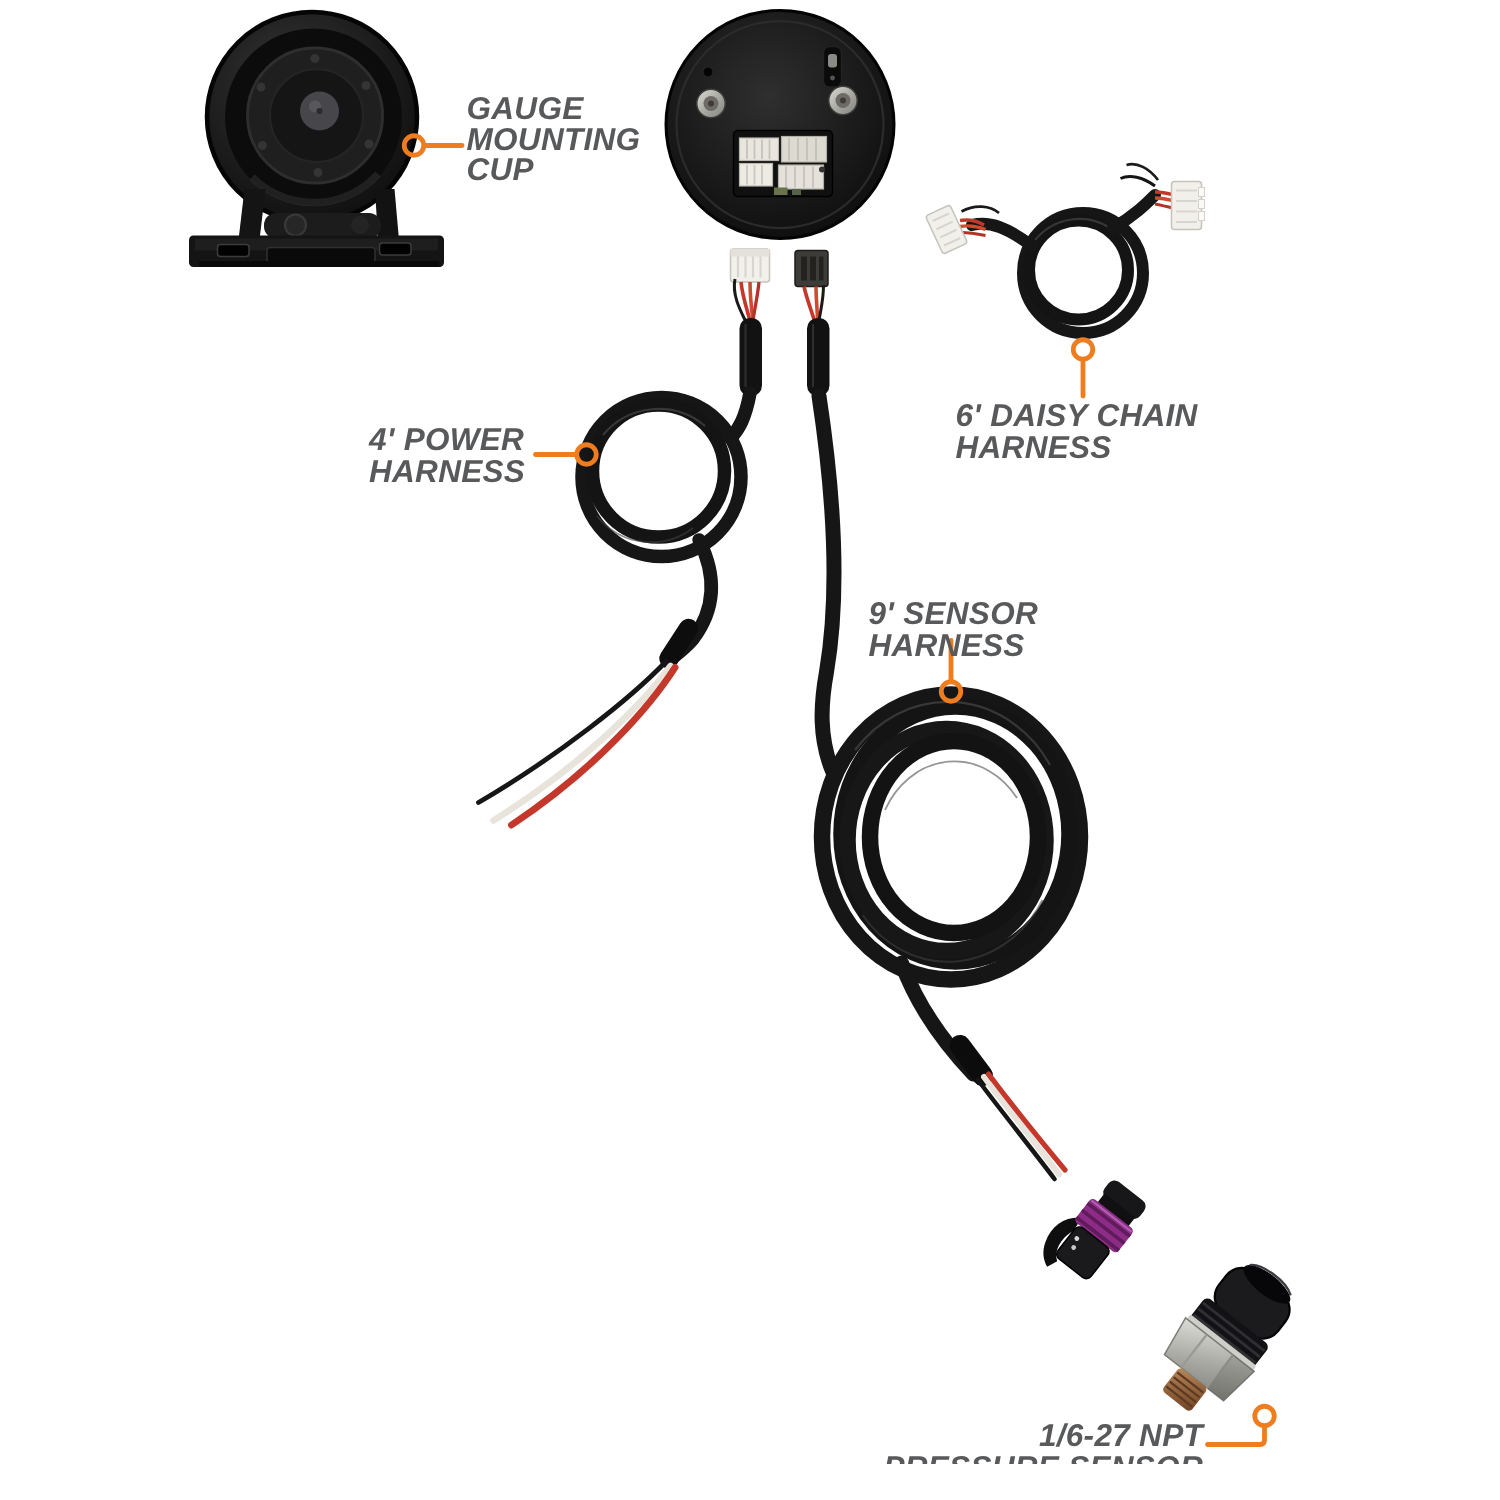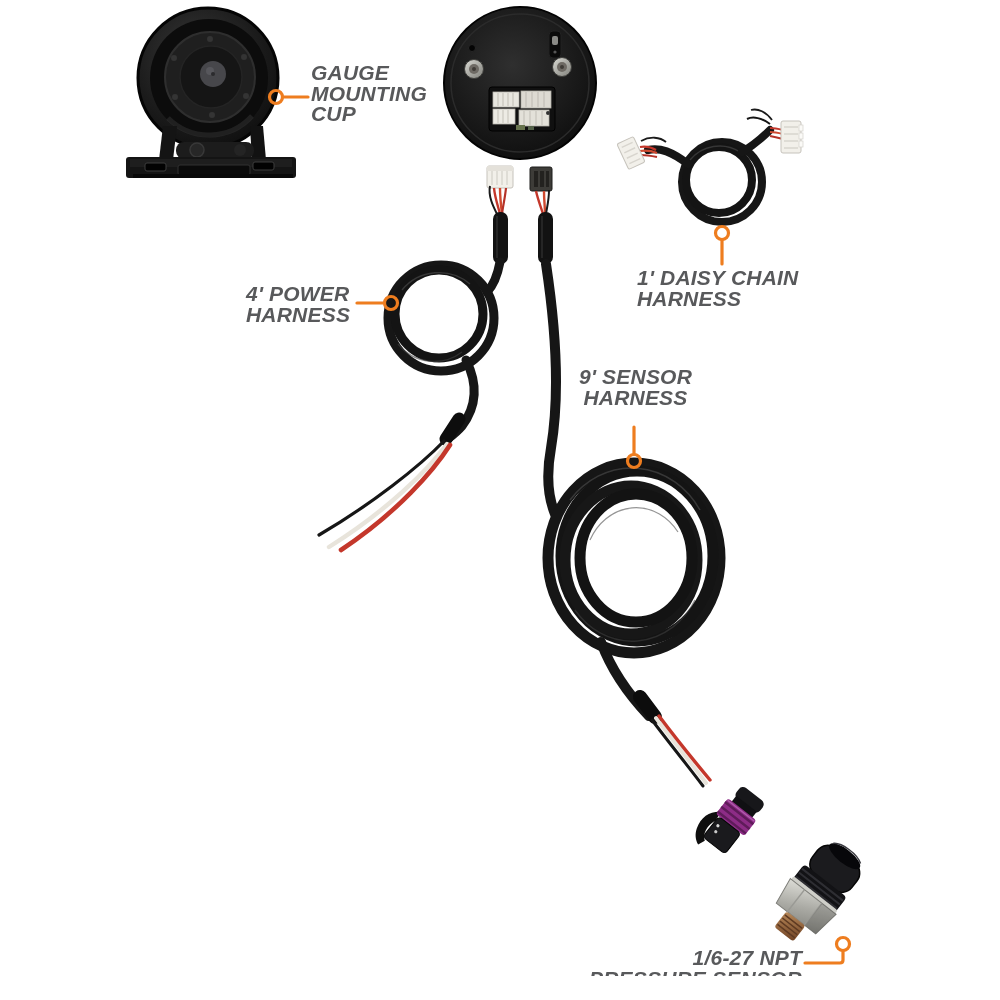--- a/index.html
+++ b/index.html
@@ -13,21 +13,21 @@
     font-family:"Liberation Sans",sans-serif;
     font-weight:bold;font-style:italic;
     color:#58595B;
     font-size:21px;line-height:20.5px;
     letter-spacing:0.2px;
     white-space:pre-line;
   }
   .lbl-cup{left:311px;top:63px;}
   .lbl-power{left:246px;top:284px;}
   .lbl-daisy{left:637px;top:268px;}
-  .lbl-sensorharness{left:579px;top:367px;text-align:center;}
+  .lbl-sensorharness{left:579px;top:400px;}
   .lbl-pressure{left:520px;top:948px;width:282px;text-align:right;}
 </style>
 </head>
 <body>
 
 <div class="canvas">
 
   <svg class="illus" width="1000" height="1000" viewBox="0 0 1000 1000">
     <defs>
       <radialGradient id="cupGrad" cx="42%" cy="36%" r="80%">
@@ -249,21 +249,21 @@
     </g>
   </svg>
 
   <div class="callout-label lbl-cup">GAUGE
 MOUNTING
 CUP</div>
 
   <div class="callout-label lbl-power">4' POWER
 HARNESS</div>
 
-  <div class="callout-label lbl-daisy">1' DAISY CHAIN
+  <div class="callout-label lbl-daisy">6' DAISY CHAIN
 HARNESS</div>
 
   <div class="callout-label lbl-sensorharness">9' SENSOR
 HARNESS</div>
 
   <div class="callout-label lbl-pressure">1/6-27 NPT
 PRESSURE SENSOR</div>
 </div>
 
 </body></html>

